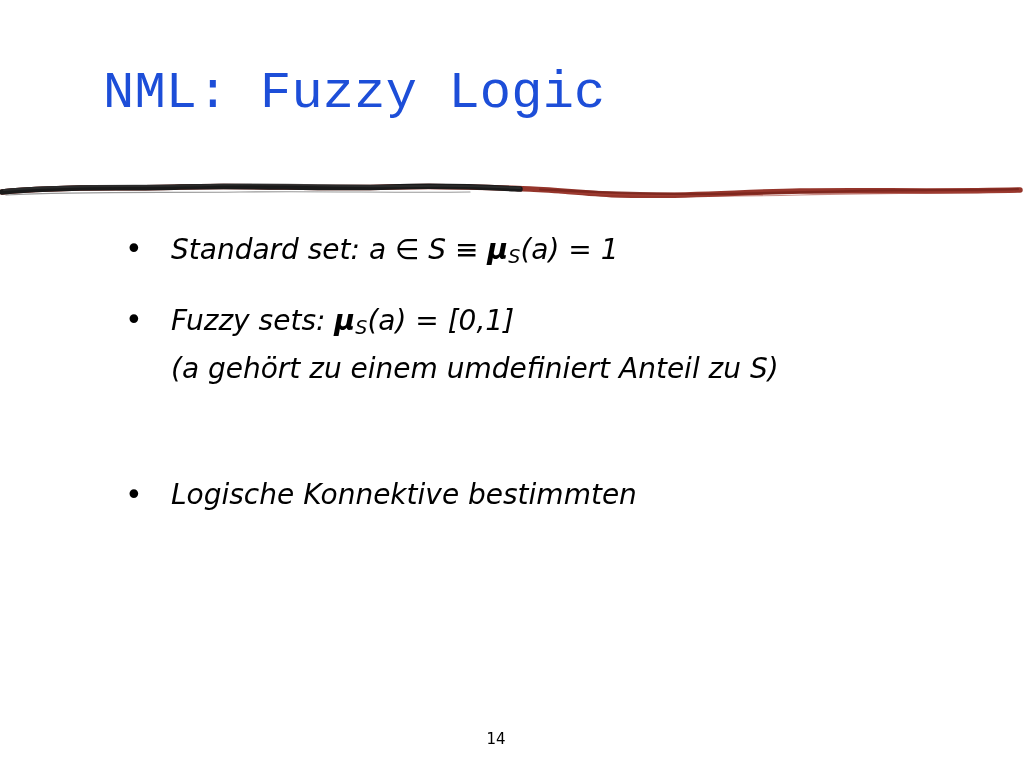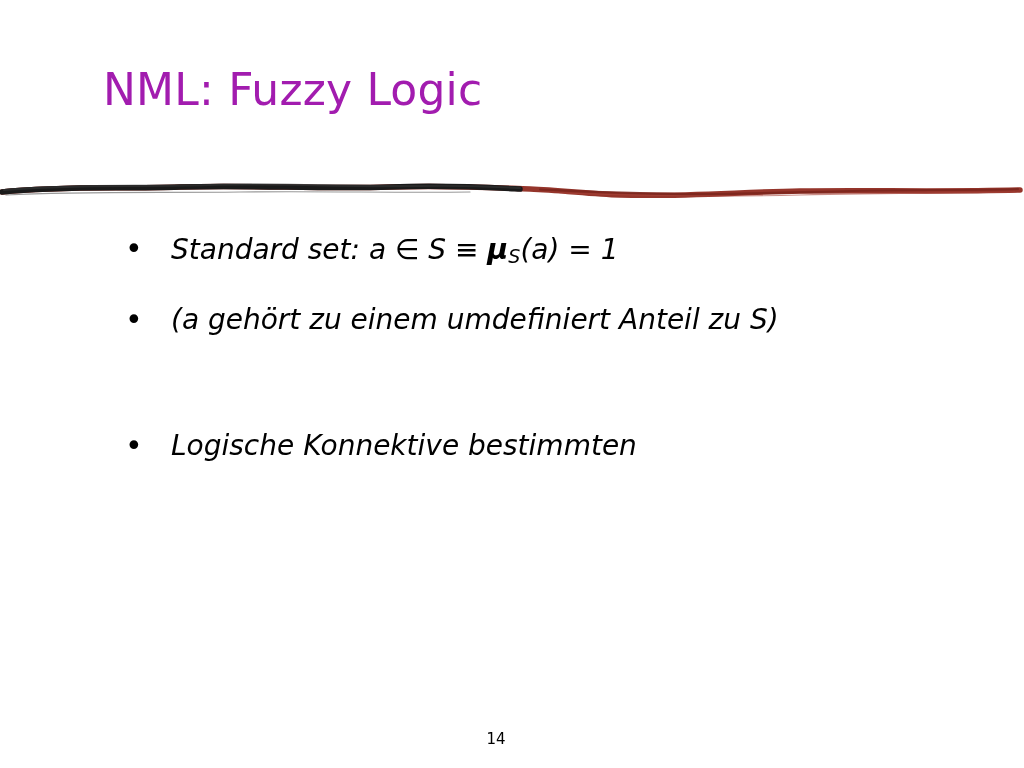--- a/index.html
+++ b/index.html
@@ -19,25 +19,26 @@
     left: 0;
     top: 0;
     width: 1024px;
     height: 768px;
     background: #ffffff;
   }
   .title {
     position: absolute;
     left: 103px;
     top: 64px;
-    font-size: 44px;
+    font-size: 52px;
     font-weight: normal;
-    color: #a21caf;
+    color: #1d4ed8;
     letter-spacing: 0.2px;
     white-space: nowrap;
+    font-family: Liberation Mono, monospace;
   }
   .divider {
     position: absolute;
     left: 0px;
     top: 170px;
     width: 1024px;
     height: 40px;
   }
   .content {
     position: absolute;
@@ -117,20 +118,21 @@
       <div class="bullet-text">
         <span class="line">Standard set: a ∈ S ≡ <span class="mu">μ</span><span class="sub">S</span>(a) = 1</span>
       </div>
     </div>
 
     <div class="gap-1"></div>
 
     <div class="bullet-row">
       <span class="bullet-dot">•</span>
       <div class="bullet-text">
+        <span class="line">Fuzzy sets: <span class="mu">μ</span><span class="sub">S</span>(a) = [0,1]</span>
         <span class="line">(a gehört zu einem umdefiniert Anteil zu S)</span>
       </div>
     </div>
 
     <div class="gap-2"></div>
 
     <div class="bullet-row">
       <span class="bullet-dot">•</span>
       <div class="bullet-text">
         <span class="line">Logische Konnektive bestimmten</span>

